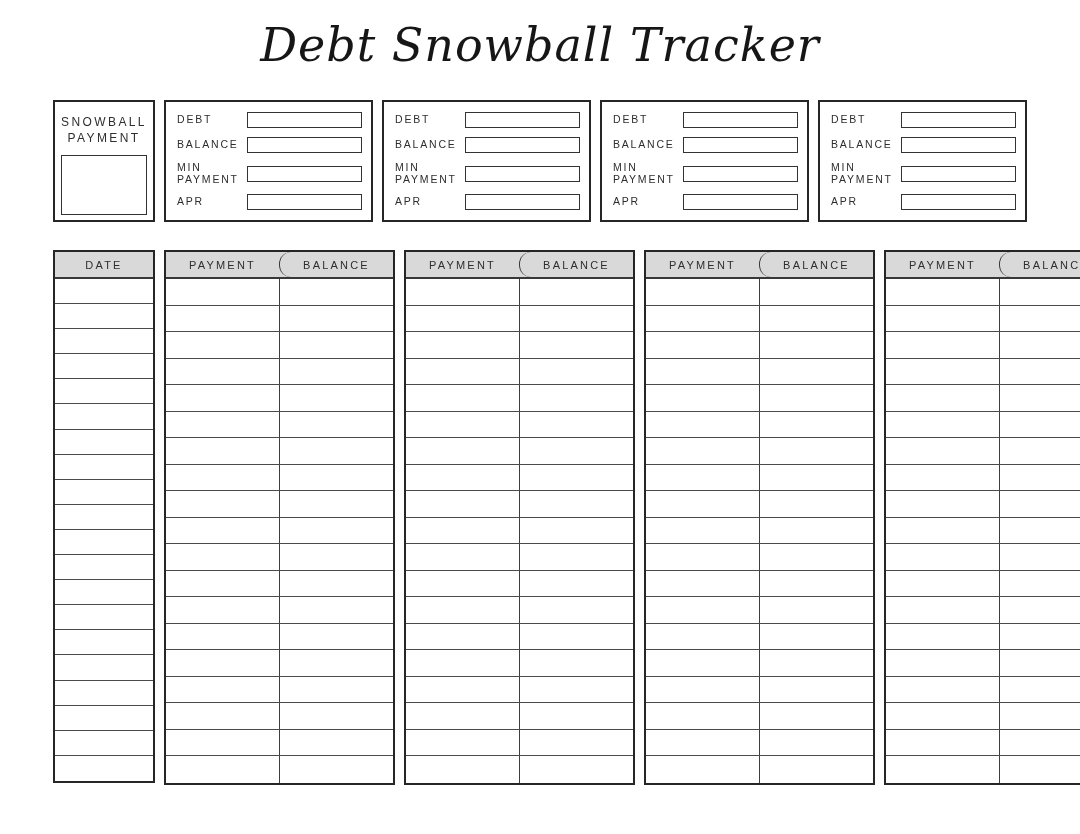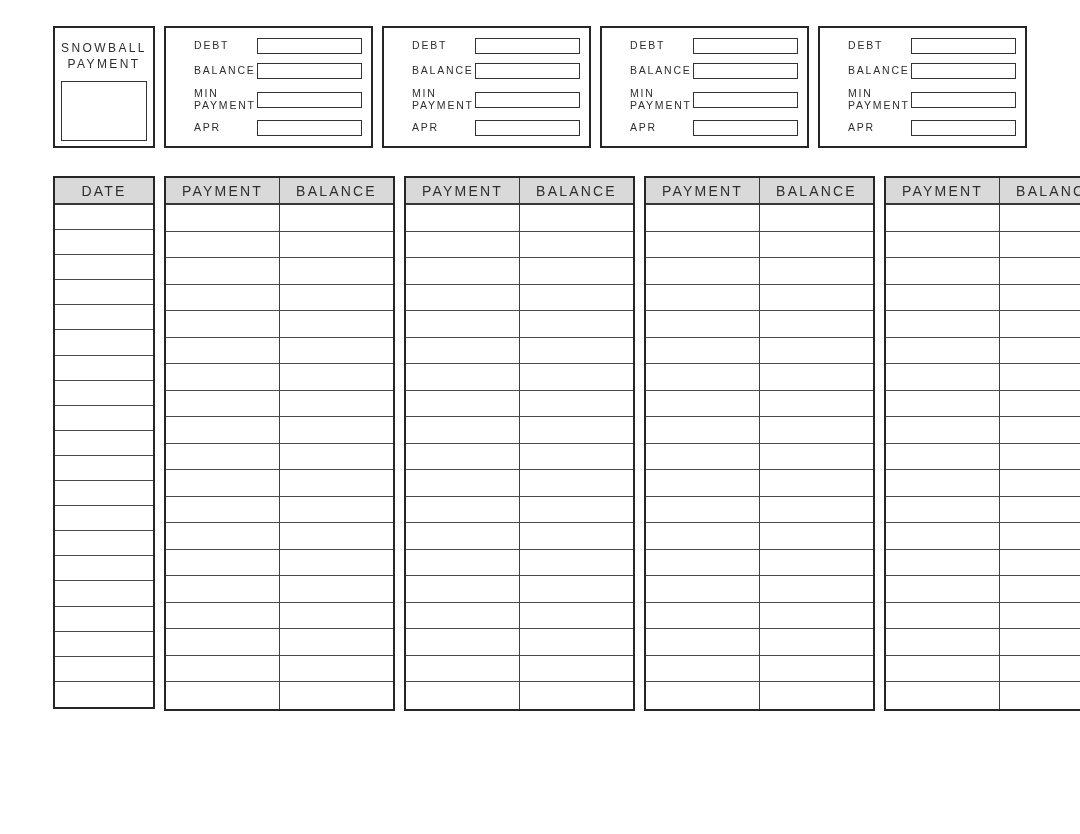--- a/index.html
+++ b/index.html
@@ -65,21 +65,21 @@
   
   .card{
     width:209px;height:122px;
     border:2px solid var(--border-dark);
     flex:0 0 auto;
     display:flex;
     flex-direction:column;
     justify-content:space-between;
     padding:10px 9px 10px 11px;
   }
-  .field{display:flex;align-items:center;margin-left:17px;}
+  .field{display:flex;align-items:center;}
   .flabel{
     width:72px;
     font-size:10.5px;
     letter-spacing:1.8px;
     line-height:11.5px;
     color:var(--text);
     white-space:normal;
   }
   .fbox{
     margin-left:auto;
@@ -99,23 +99,24 @@
   .ptable{width:231px;}
   .thead{
     height:27px;
     background:var(--header-bg);
     border-bottom:2px solid #383838;
     display:flex;
   }
   .hcell{
     flex:1;
     display:flex;align-items:center;justify-content:center;
-    font-size:14px;
+    font-size:11px;
     letter-spacing:2.2px;
     color:var(--text);
+    border-radius:12px;
   }
   .hcell + .hcell{border-left:1.5px solid #383838;}
   .drow{
     height:25.1px;
     border-bottom:1.5px solid var(--line);
   }
   .drow:last-child{border-bottom:none;}
   .prow{
     height:26.5px;
     border-bottom:1.5px solid var(--line);
@@ -123,20 +124,21 @@
   }
   .prow:last-child{border-bottom:none;}
   .pcell{flex:1;height:100%;}
   .pcell + .pcell{border-left:1.5px solid #3e3e3e;}
 </style>
 </head>
 <body>
 
 <div class="sheet">
 
+  <h1 class="title">Debt Snowball Tracker</h1>
 
   <div class="row top-row">
     <div class="snowball-card">
       <div class="snowball-label">
         <span>SNOWBALL</span>
         <span>PAYMENT</span>
       </div>
       <div class="snowball-input"></div>
     </div>
 

